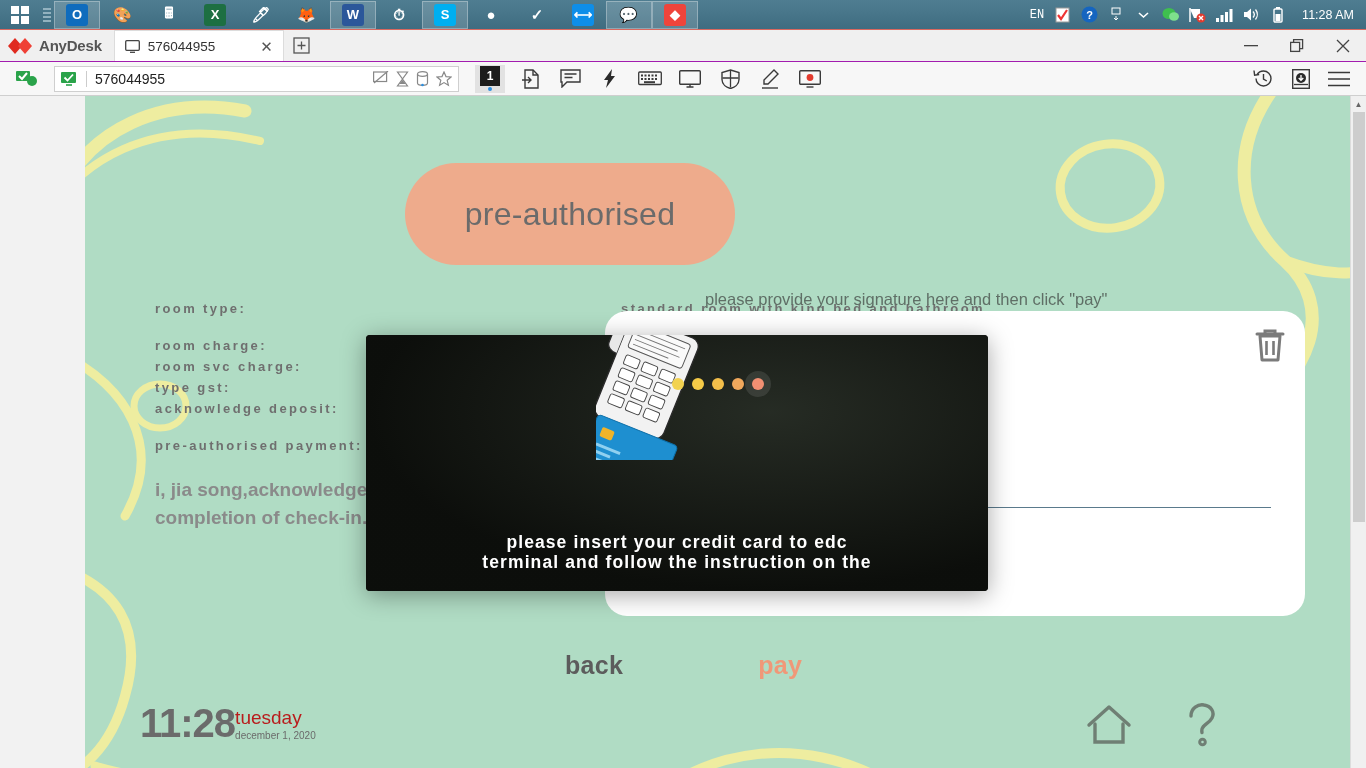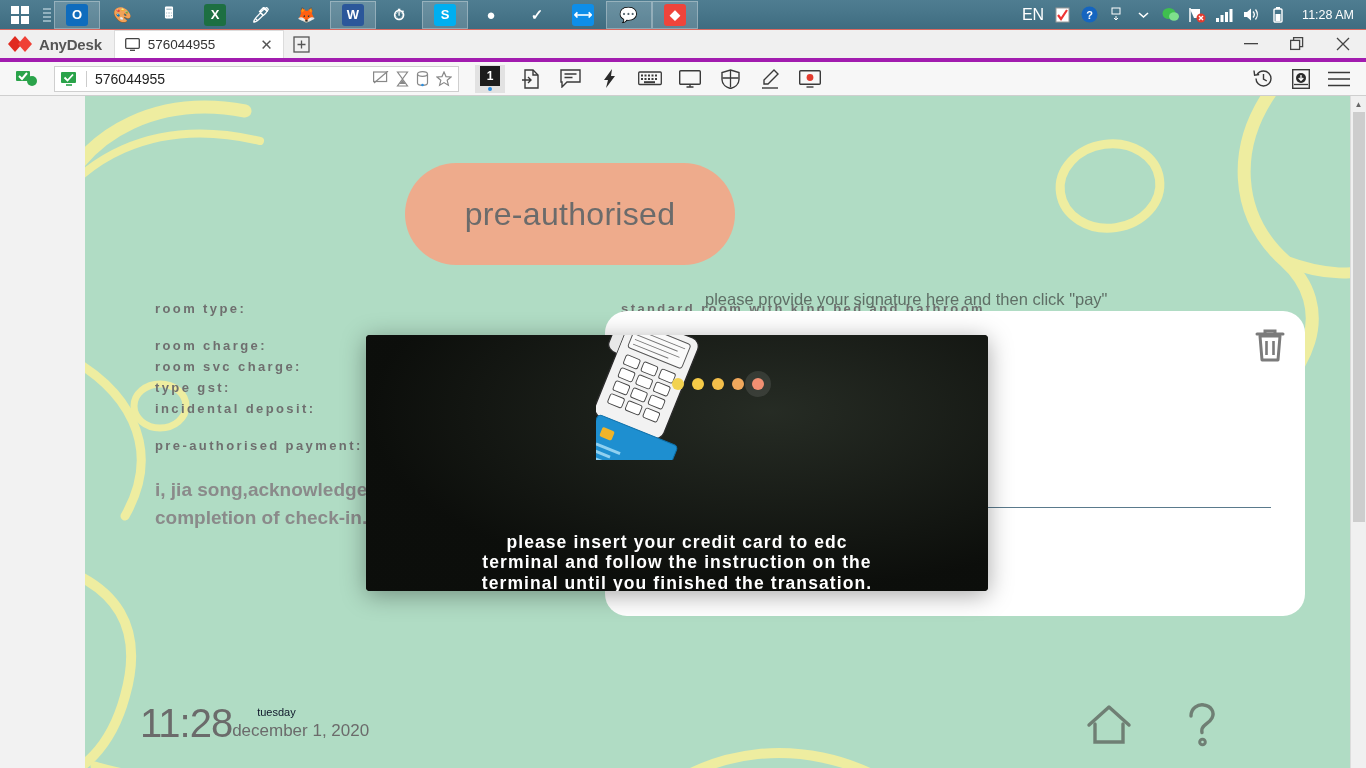--- a/index.html
+++ b/index.html
@@ -24,29 +24,29 @@
   .tb-icons { display: flex; align-items: center; height: 30px; }
   .tb-item {
     width: 46px; height: 28px; display: flex; align-items: center; justify-content: center;
     position: relative;
   }
   .tb-item.active { background: rgba(255,255,255,0.16); border: 1px solid rgba(255,255,255,0.3); }
   .tb-ico { width: 22px; height: 22px; border-radius: 3px; display:flex; align-items:center;
             justify-content:center; font-size: 13px; font-weight: bold; color:#fff;
             font-family: "Liberation Sans", sans-serif; }
   .tray { margin-left: auto; display: flex; align-items: center; gap: 9px; padding-right: 8px; height:30px; }
-  .tray-txt { color: #fff; font-size: 16px; }
+  .tray-txt { color: #fff; font-size: 12px; font-family: Liberation Mono, monospace; }
   .tray-ico { width: 18px; height: 18px; display:flex; align-items:center; justify-content:center; }
   .clock { color: #fff; font-size: 12.5px; padding-left: 6px; padding-right: 4px; }
 
   
   .ad-window { position: absolute; top: 30px; left: 0; width: 1366px; height: 738px; background: #f2f2f2; }
   .ad-titlebar {
     height: 32px; background: #f0f0f0; display: flex; align-items: stretch;
-    border-bottom: 4px solid #a21caf;
+    border-bottom: 1px solid #a21caf;
   }
   .ad-logo { display: flex; align-items: center; gap: 7px; padding: 0 12px 0 8px; }
   .ad-logo-name { font-size: 15px; font-weight: bold; color: #555; letter-spacing: -0.2px; }
   .ad-tab {
     display: flex; align-items: center; gap: 8px; padding: 0 10px;
     background: #fff; border: 1px solid #dcdcdc; border-bottom: none;
     min-width: 170px; font-size: 13.5px; color: #333;
   }
   .ad-tab-close { margin-left: auto; color: #555; font-size: 15px; line-height: 1; }
   .ad-newtab { display:flex; align-items:center; justify-content:center; width: 36px; }
@@ -140,24 +140,24 @@
           justify-content: center; gap: 8px; }
   .dot { width: 12px; height: 12px; border-radius: 50%; }
   .dot.on { box-shadow: 0 0 0 7px rgba(255,255,255,0.10); }
 
   .btnrow { position: absolute; left: 480px; top: 555px; width: 340px; display: flex; }
   .btn { font-size: 25px; font-weight: bold; letter-spacing: 0.3px; }
   .btn-back { color: #5c5c5c; }
   .btn-pay { margin-left: 135px; color: #f09878; }
 
   .clockblock { position: absolute; left: 55px; top: 608px; display: flex; align-items: flex-start; }
-  .big-time { font-size: 40px; font-weight: normal; color: #6b6b6b; line-height: 0.95; letter-spacing: -1px; }
+  .big-time { font-size: 40px; font-weight: bold; color: #6b6b6b; line-height: 0.95; letter-spacing: -1px; }
   .date-col { padding-top: 2px; }
-  .date-d { font-size: 11px; color: #0f172a; line-height: 1.25; margin-left: 25px; }
-  .date-f { font-size: 17px; color: #6b6b6b; line-height: 1.25; }
+  .date-d { font-size: 19px; color: #b91c1c; line-height: 1.25; }
+  .date-f { font-size: 10px; color: #6b6b6b; line-height: 1.25; }
 
   .corner-icons { position: absolute; left: 1000px; top: 605px; display: flex; gap: 45px; }
   .ci { width: 48px; height: 48px; display:flex; align-items:center; justify-content:center; }
 </style>
 </head>
 <body>
 
 <div class="screen">
 
   <div class="taskbar">
@@ -494,21 +494,21 @@
             </div>
             <div class="row">
               <span class="lbl">room svc charge:</span>
               <span class="val">$12.00</span>
             </div>
             <div class="row">
               <span class="lbl">type gst:</span>
               <span class="val">$9.24</span>
             </div>
             <div class="row">
-              <span class="lbl">incidental deposit:</span>
+              <span class="lbl">acknowledge deposit:</span>
               <span class="val">$50.00</span>
             </div>
             <div class="row gap">
               <span class="lbl">pre-authorised payment:</span>
               <span class="val"></span>
             </div>
           </div>
 
         <div class="ack">i, jia song,acknowledge and agree to the authorized payment upon completion of check-in.</div>
 
@@ -561,31 +561,34 @@
               <g fill="#8fd0f0">
                   <rect x="9" y="27" width="26" height="3"></rect>
                   <rect x="9" y="34" width="18" height="3"></rect>
                   <rect x="9" y="41" width="32" height="3"></rect>
                 </g>
             </g>
           </svg>
           <div class="modal-txt">
             <div>please insert your credit card to edc</div>
             <div>terminal and follow the instruction on the</div>
-            <div><u><span>terminal until you finished the </span></u><span>transation.</span></div>
           </div>
         </div>
         <div class="dots" id="loading-dots">
             <span class="dot" style="background: rgb(242, 210, 79);"></span>
             <span class="dot" style="background: rgb(245, 203, 71);"></span>
             <span class="dot" style="background: rgb(243, 191, 74);"></span>
             <span class="dot" style="background: rgb(240, 168, 92);"></span>
             <span class="dot on" style="background: rgb(241, 143, 114);"></span>
           </div>
 
+        <div class="btnrow">
+          <span class="btn btn-back">back</span>
+          <span class="btn btn-pay">pay</span>
+        </div>
 
         <div class="clockblock">
           <span class="big-time">11:28</span>
           <span class="date-col">
             <span class="date-d" style="display:block">tuesday</span>
             <span class="date-f" style="display:block">december 1, 2020</span>
           </span>
         </div>
 
         <div class="corner-icons">

